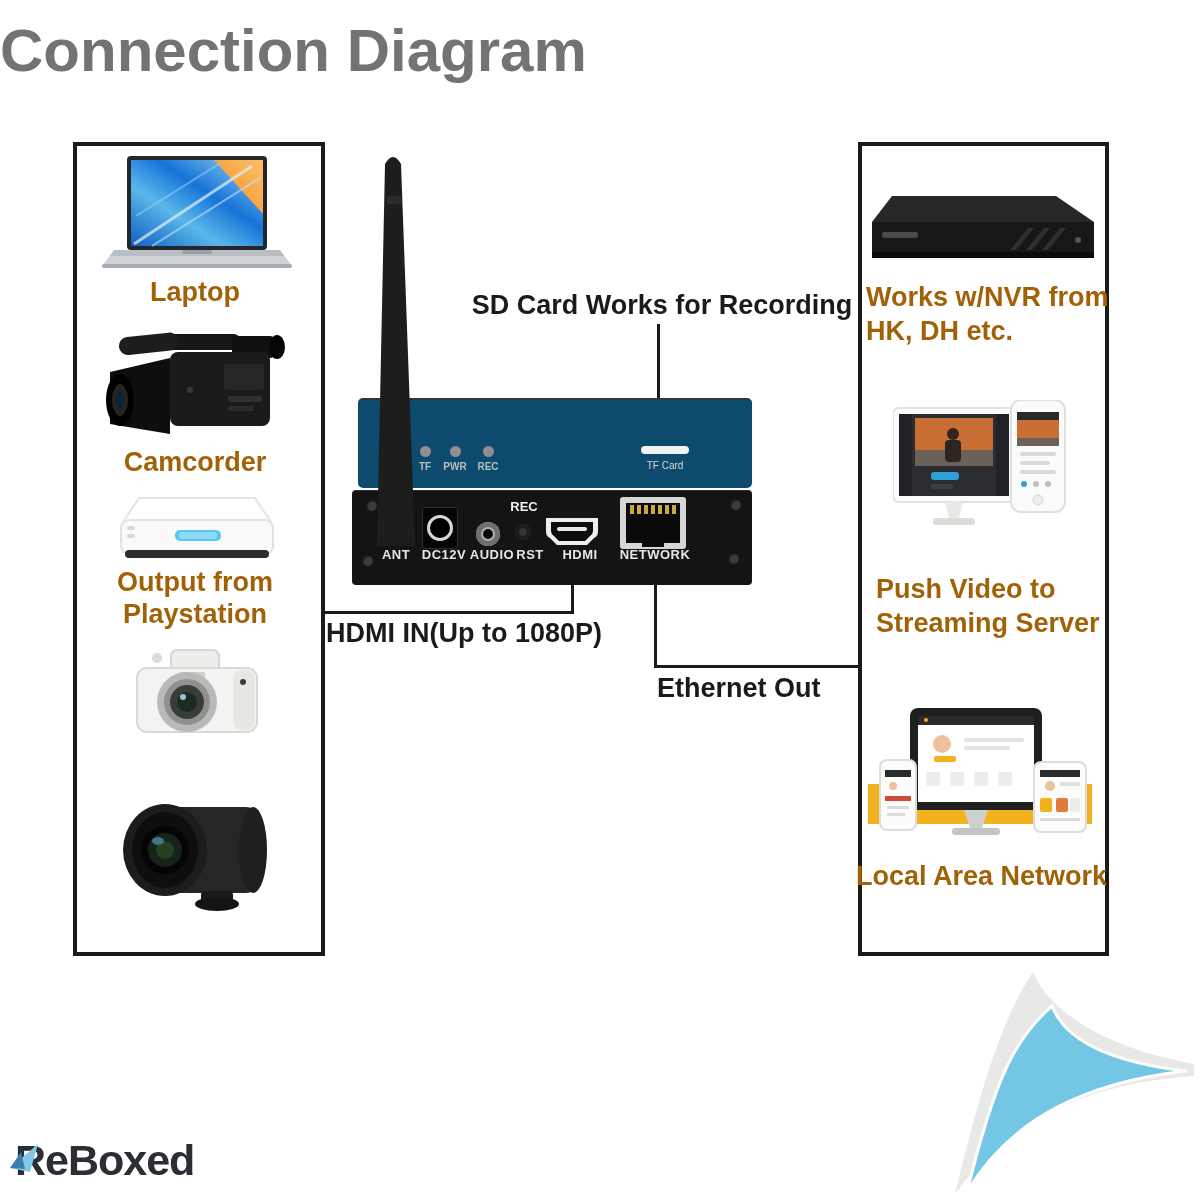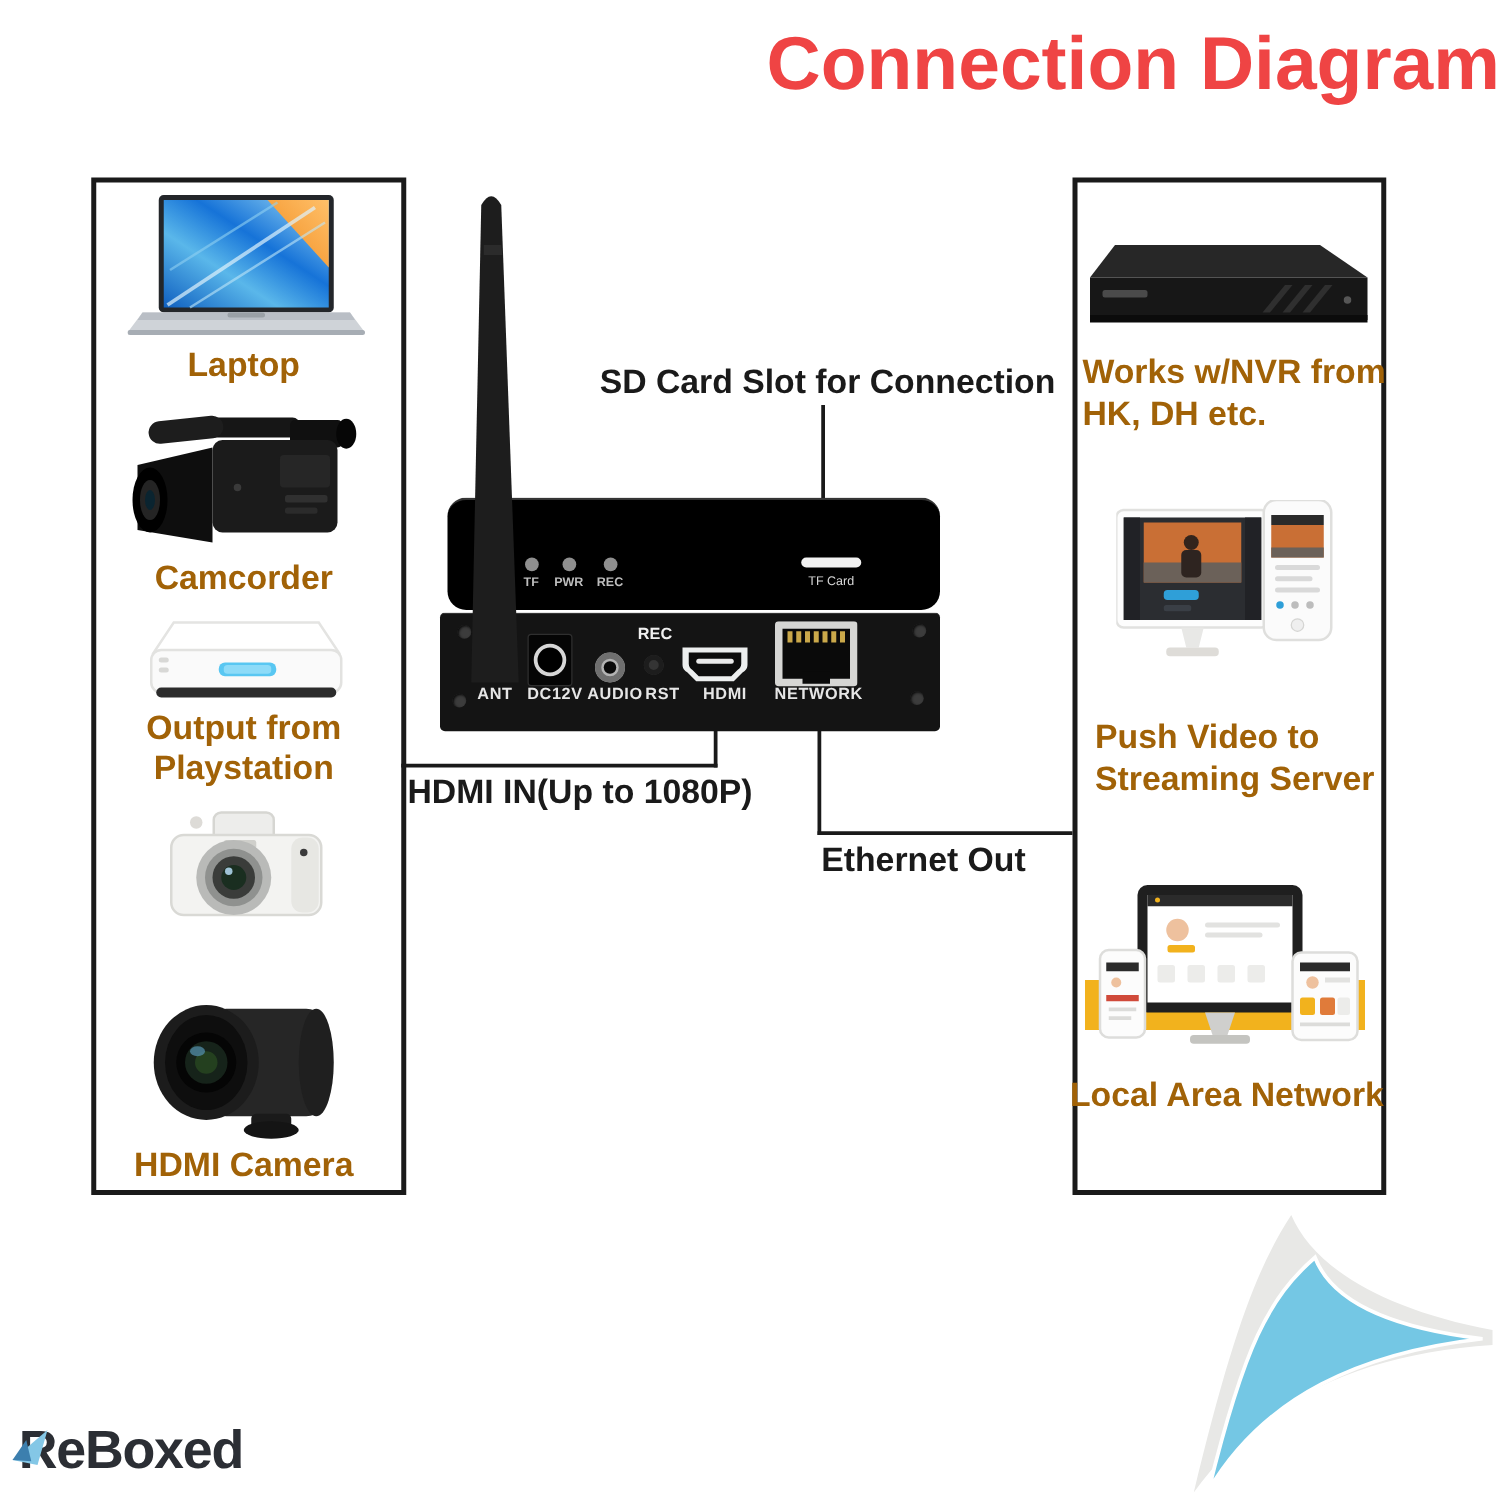--- a/index.html
+++ b/index.html
@@ -1,28 +1,28 @@
 <!DOCTYPE html>
 <html><head>
 <meta charset="utf-8">
 <style>
   html,body{margin:0;padding:0;background:#ffffff;}
   .canvas{position:relative;width:1200px;height:1200px;background:#ffffff;overflow:hidden;
           font-family:"Liberation Sans",sans-serif;color:#1a1a1a;}
   .abs{position:absolute;}
-  .title{left:0;right:0;top:16px;text-align:right;font-size:60px;font-weight:700;
-         letter-spacing:0px;color:#ef4444;}
+  .title{left:0;right:0;top:16px;text-align:left;font-size:60px;font-weight:700;
+         letter-spacing:0px;color:#737373;}
   .group-box{border:4px solid #1a1a1a;background:#ffffff;}
   .item-label{font-size:27px;font-weight:700;color:#a16207;text-align:center;
               white-space:pre-line;line-height:32px;}
   .dest-label{text-align:left;}
   .nowrap{white-space:nowrap;}
   
-  .panel-front{left:358px;top:398px;width:394px;height:88px;background:#000000;
-               border-radius:15px;border-top:2px solid #353535;z-index:2;}
+  .panel-front{left:358px;top:398px;width:394px;height:88px;background:#0c4a6e;
+               border-radius:5px;border-top:2px solid #353535;z-index:2;}
   .panel-back{left:352px;top:490px;width:400px;height:94px;background:#141414;
               border-radius:4px;border-top:1px solid #2e2e2e;z-index:1;}
   .led{width:11px;height:11px;border-radius:50%;background:#8f8f8f;}
   .led-label{font-size:10px;color:#bdbdbd;font-weight:700;transform:translateX(-50%);}
   .tf-slot{width:48px;height:8px;border-radius:4px;background:#f2f2f2;}
   .tf-label{font-size:10px;color:#d8d8d8;transform:translateX(-50%);}
   .port-label{position:absolute;top:56px;font-size:13px;font-weight:700;color:#e6e6e6;
               transform:translateX(-50%);letter-spacing:0.5px;}
   .rec-label{position:absolute;font-size:13px;font-weight:700;color:#f0f0f0;transform:translateX(-50%);}
   .screw{position:absolute;width:11px;height:11px;border-radius:50%;background:#3c3c3c;
@@ -125,21 +125,20 @@
     <ellipse cx="140" cy="53" rx="14" ry="43" fill="#1f1f1f"></ellipse>
     <ellipse cx="52" cy="53" rx="42" ry="46" fill="#1c1c1c"></ellipse>
     <ellipse cx="52" cy="53" rx="33" ry="38" fill="#0e0e0e"></ellipse>
     <circle cx="52" cy="53" r="24" fill="#050505"></circle>
     <circle cx="52" cy="53" r="17" fill="#16231a"></circle>
     <circle cx="52" cy="53" r="9" fill="#24401f"></circle>
     <ellipse cx="45" cy="44" rx="6" ry="4" fill="#4f87a0" opacity="0.8"></ellipse>
     <rect x="88" y="94" width="32" height="12" rx="4" fill="#1a1a1a"></rect>
     <ellipse cx="104" cy="107" rx="22" ry="7" fill="#141414"></ellipse>
   </svg>
-  <div class="abs item-label" style="left:73px;top:916px;width:244px;">HDMI Camera</div>
 
   <div class="abs group-box" style="left:858px;top:142px;width:243px;height:806px;"></div>
 
   <svg class="abs" style="left:864px;top:190px;" width="236" height="80" viewBox="0 0 236 80">
     <polygon points="28,6 192,6 230,32 8,32" fill="#272727"></polygon>
     <rect x="8" y="32" width="222" height="34" fill="#171717"></rect>
     <rect x="8" y="62" width="222" height="6" fill="#0b0b0b"></rect>
     <rect x="18" y="42" width="36" height="6" rx="2" fill="#4a4a4a"></rect>
     <polygon points="146,60 164,38 170,38 152,60" fill="#2f2f2f"></polygon>
     <polygon points="162,60 180,38 186,38 168,60" fill="#2f2f2f"></polygon>
@@ -259,21 +258,21 @@
     <span class="port-label" style="left:178px;">RST</span>
     <span class="port-label" style="left:228px;">HDMI</span>
     <span class="port-label" style="left:303px;">NETWORK</span>
   </div>
 
   <svg class="abs" style="left:363px;top:148px;z-index:5;" width="62" height="402" viewBox="0 0 62 402">
     <path d="M22,16 Q30,2 38,16 L52,398 L14,398 Z" fill="#1d1d1d"></path>
     <path d="M24,48 L38,48 L39,56 L24,56 Z" fill="#2b2b2b"></path>
   </svg>
 
-  <div class="abs callout nowrap" style="left:662px;top:290px;transform:translateX(-50%);">SD Card Slot for Connection</div>
+  <div class="abs callout nowrap" style="left:662px;top:290px;transform:translateX(-50%);">SD Card Works for Recording</div>
   <div class="abs line" style="left:657px;top:324px;width:3px;height:76px;"></div>
 
   <div class="abs line" style="left:571px;top:584px;width:3px;height:30px;"></div>
   <div class="abs line" style="left:321px;top:611px;width:253px;height:3px;"></div>
   <div class="abs callout nowrap" style="left:326px;top:618px;">HDMI IN(Up to 1080P)</div>
 
   <div class="abs line" style="left:654px;top:584px;width:3px;height:84px;"></div>
   <div class="abs line" style="left:654px;top:665px;width:204px;height:3px;"></div>
   <div class="abs callout nowrap" style="left:657px;top:673px;">Ethernet Out</div>
 

